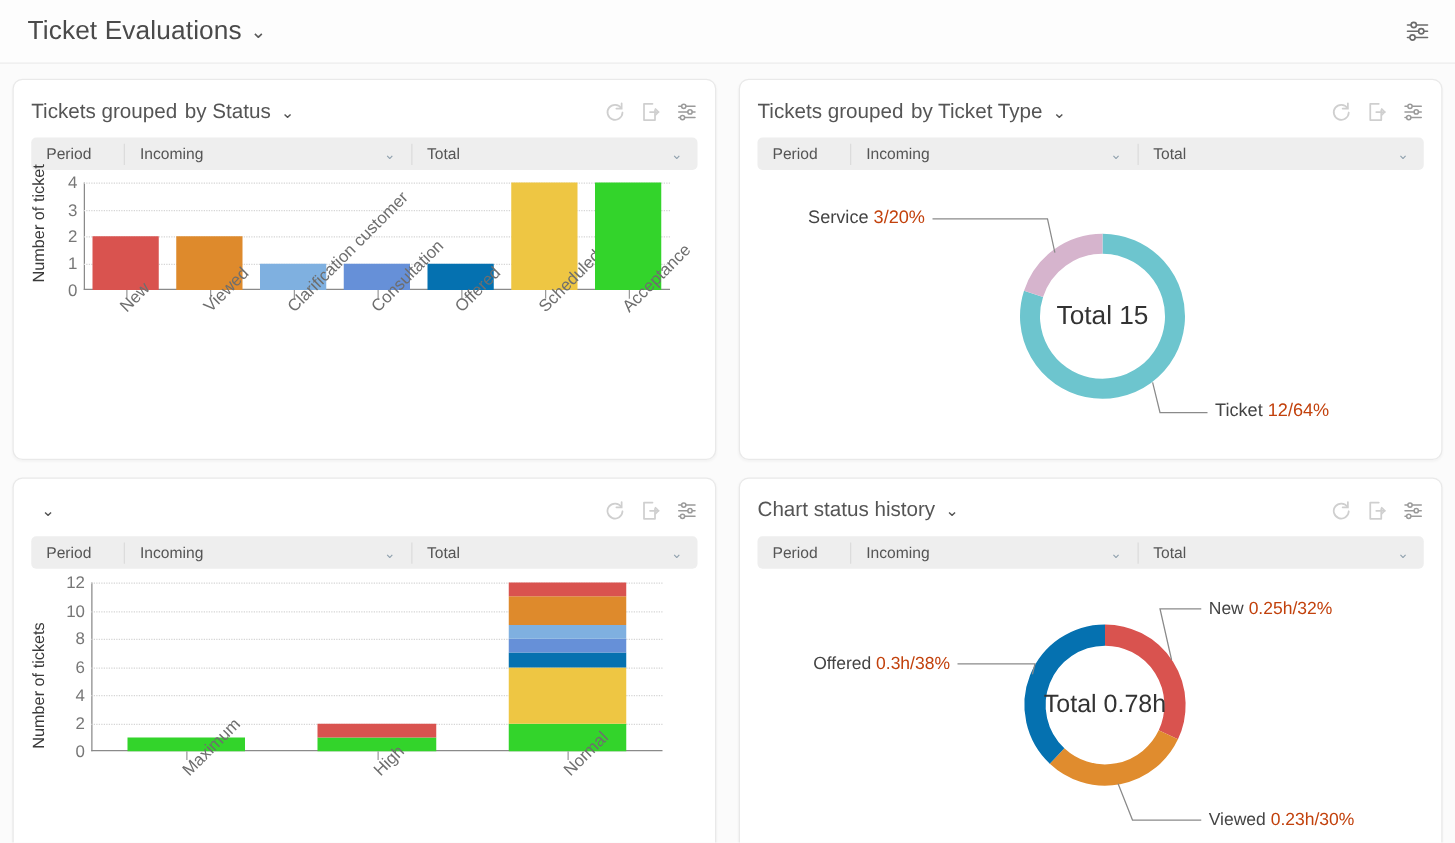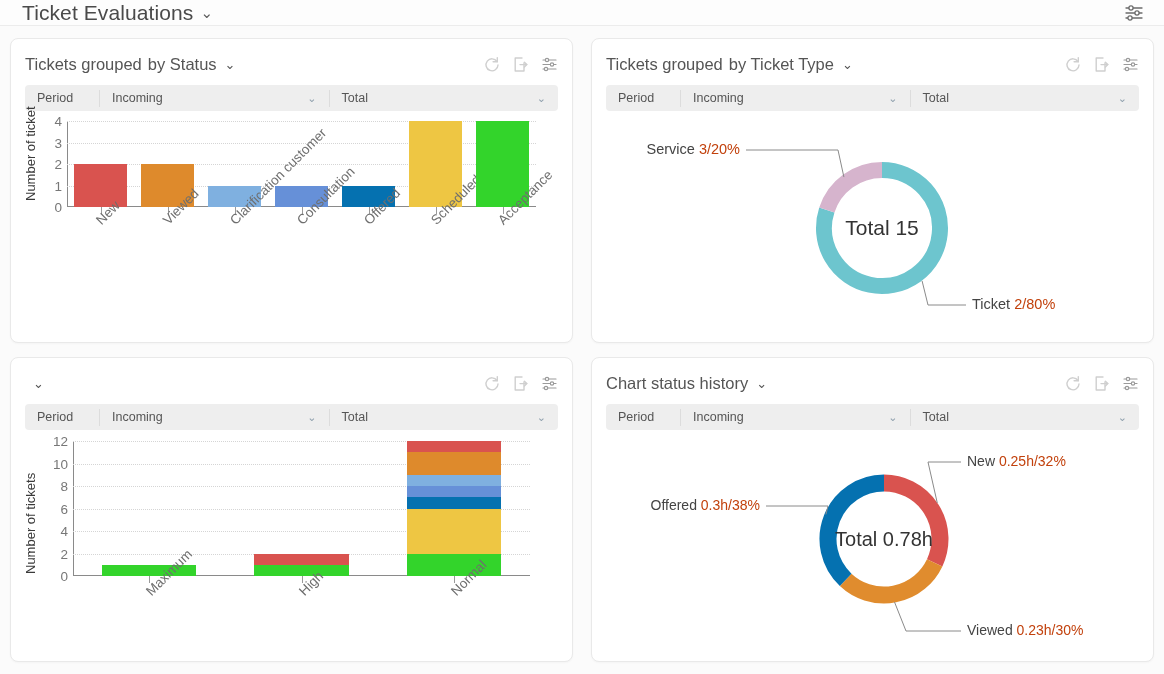--- a/index.html
+++ b/index.html
@@ -3,21 +3,21 @@
 <meta charset="utf-8">
 <style>
   * { box-sizing: border-box; margin: 0; padding: 0; }
   html, body {
     width: 1164px; height: 674px;
     background: #fbfbfb;
     font-family: "Liberation Sans", sans-serif;
     overflow: hidden;
   }
   .page-header {
-    height: 26px;
+    height: 51px;
     display: flex; align-items: center;
     padding: 0 18px 0 22px;
     background: #fdfdfd;
     border-bottom: 1px solid #ececec;
   }
   .page-title {
     font-size: 21px; color: #4a4a4a; font-weight: 400;
     letter-spacing: .1px;
   }
   .title-chevron { margin-left: 7px; color: #5a5a5a; font-size: 15px; display:inline-block; }
@@ -273,21 +273,21 @@
 
     <div class="donut-wrap" id="type-donut">
         <svg width="533" height="232" style="position: absolute; left: 0px; top: 0px;">
           <path d="M 276 55 A 58 58 0 1 1 220.8387220548811 95.07701432625304" stroke="#6dc5ce" stroke-width="16" fill="none"></path>
           <path d="M 220.8387220548811 95.07701432625304 A 58 58 0 0 1 276 55" stroke="#d6b4cd" stroke-width="16" fill="none"></path>
           <polyline points="237.90845536703654 62.07701432625305 232 35 140 35" stroke="#8a8a8a" stroke-width="1" fill="none"></polyline>
           <polyline points="316.09154463296346 165.92298567374695 322 190 360 190" stroke="#8a8a8a" stroke-width="1" fill="none"></polyline>
         </svg>
         <div class="donut-center" style="left: 276px; top: 113px;">Total 15</div>
         <div class="dlabel" style="top: 26px; left: 0px; width: 134px; text-align: right;"><span>Service </span><span class="num">3/20%</span></div>
-        <div class="dlabel" style="top: 181px; left: 366px;"><span>Ticket </span><span class="num">2/80%</span></div>
+        <div class="dlabel" style="top: 181px; left: 366px;"><span>Ticket </span><span class="num">12/64%</span></div>
       </div>
   </div>
 
   <div class="panel">
     <div class="panel-head">
       <span class="panel-chevron">⌄</span>
       <div class="panel-actions">
         <span class="act">
           <svg viewBox="0 0 17 17" fill="none" stroke="currentColor" stroke-width="1.4" stroke-linecap="round">
               <path d="M14 5.5A6 6 0 1 0 15 9"></path>

